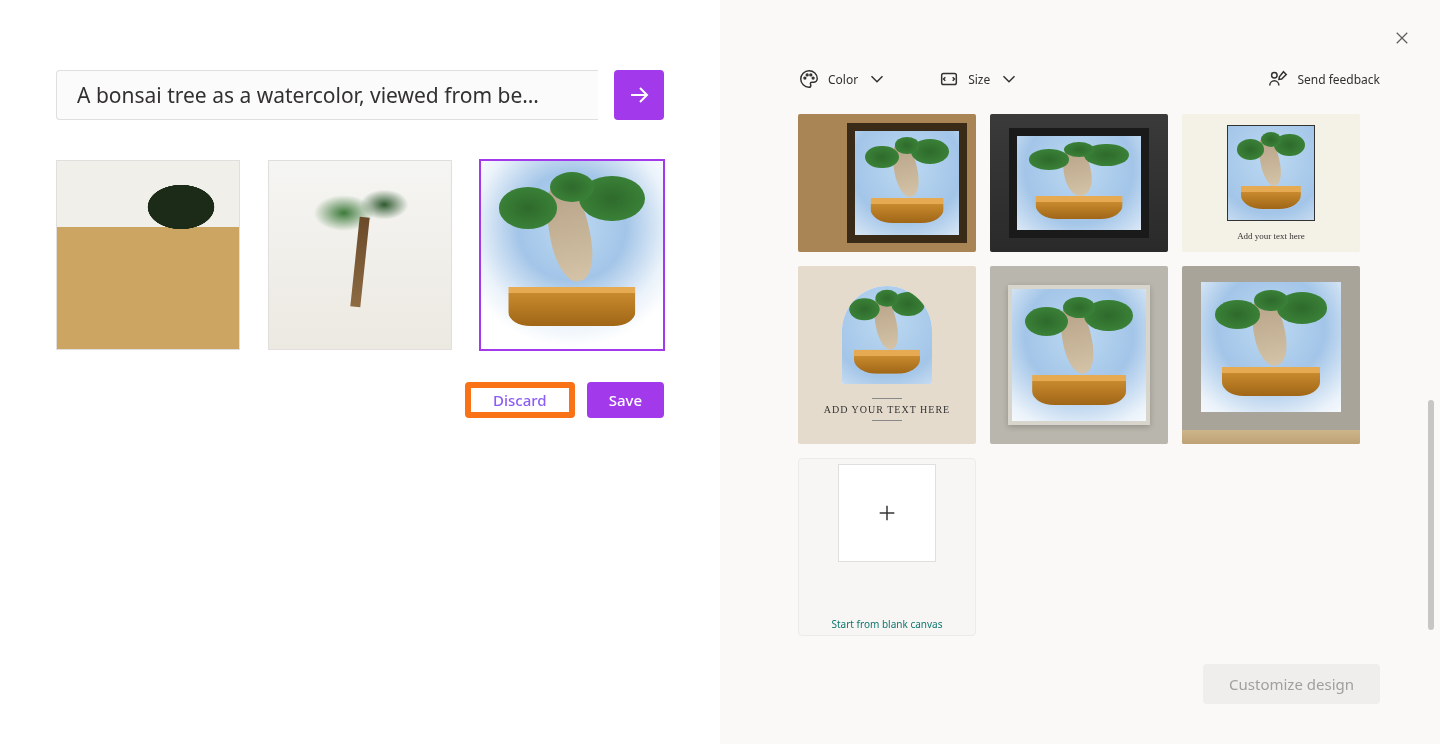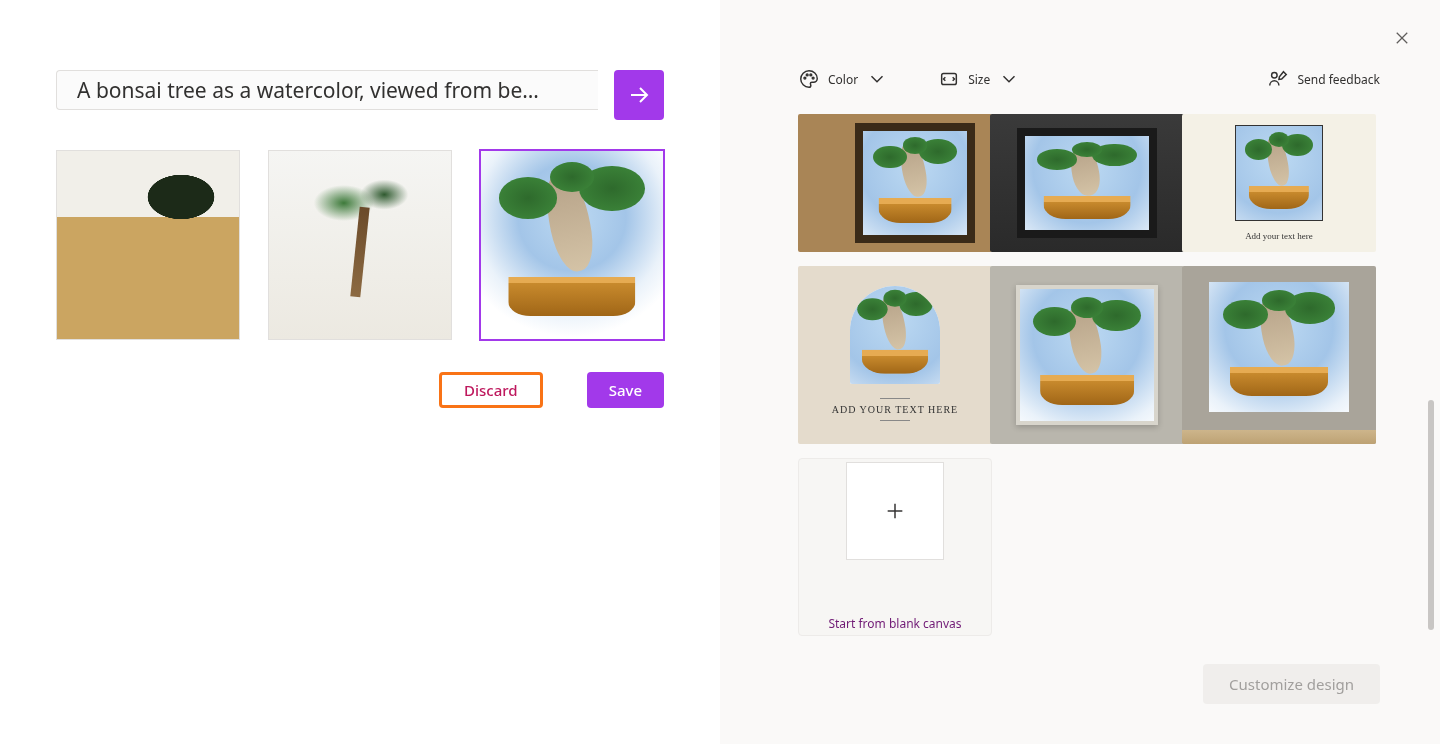--- a/index.html
+++ b/index.html
@@ -9,33 +9,33 @@
   .right-pane { flex: 1; background: #faf9f8; position: relative; }
 
   
   .left-inner { padding: 70px 56px 0 56px; }
   .header-row { display: flex; align-items: center; gap: 10px; margin-bottom: 18px; }
   .chev-left { width: 14px; height: 14px; stroke: #605e5c; cursor: pointer; flex: 0 0 auto; }
   .page-title { font-size: 20px; font-weight: 600; color: #323130; }
   .info-icon-wrap { width: 18px; height: 18px; display:flex; align-items:center; justify-content:center; }
   .info-icon { width: 16px; height: 16px; stroke: #323130; fill:none; }
 
-  .prompt-row { display: flex; gap: 16px; height: 40px; }
+  .prompt-row { display: flex; gap: 16px; height: 50px; }
   .prompt-input { flex: 1; border: 1px solid #e1dfdd; border-radius: 4px 0 0 4px; padding: 0 20px; font-size: 21px; color: #323130; background: #fbfbfb; outline: none; border-right: none; }
   .submit-btn { width: 50px; height: 50px; background: #a239ea; border: none; border-radius: 4px; display:flex; align-items:center; justify-content:center; cursor: pointer; }
   .submit-icon { width: 24px; height: 24px; stroke: #fff; stroke-width: 2; fill:none; }
 
   .results-row { display:flex; gap: 28px; margin-top: 40px; }
   .result-card { width: 186px; height: 190px; border: 1px solid #e1dfdd; background: #fff; overflow:hidden; position:relative; cursor:pointer; display:flex; align-items:center; justify-content:center;}
   .result-card.selected { outline: 2px solid #a239ea; outline-offset: -1px; }
 
   .actions-row { display:flex; justify-content:flex-end; gap: 12px; margin-top: 32px; }
   .btn { height: 36px; padding: 0 22px; border-radius: 4px; font-size: 15px; font-weight: 500; cursor: pointer; display:flex; align-items:center; }
-  .btn-secondary { background: #fff; color: #be185d; border: 3px solid #f97316; }
-  .btn-primary { background: #a239ea; color: #fff; border: none; margin-left: 32px; }
+  .btn-secondary { background: #fff; color: #8b5cf6; border: 6px solid #f97316; }
+  .btn-primary { background: #a239ea; color: #fff; border: none; }
 
   
   .thumb-a { width:100%; height:100%; background: linear-gradient(to bottom, #f1efe9 0 35%, #cba561 35% 100%); position:relative; }
   .thumb-a::after{ content:""; position:absolute; top:10px; right:10px; width:120px; height:90px; background: radial-gradient(60px 40px at 60% 40%, #1c2a18 0, #1c2a18 55%, transparent 56%); filter: blur(0.4px);}
   .thumb-b { width:100%; height:100%; background: linear-gradient(#f5f5f3,#ece9e1); position:relative; }
   .thumb-b::before{content:"";position:absolute;inset:10px;background: radial-gradient(50px 30px at 40% 25%, #3d7a3a,transparent 60%), radial-gradient(40px 25px at 65% 20%, #2f5a2f,transparent 60%);}
   .thumb-b::after{content:"";position:absolute;left:50%;top:30%;width:10px;height:90px;background:linear-gradient(#6b4a2a,#8c6a42);transform:translateX(-50%) rotate(6deg);}
 
   .thumb-c, .bonsai-main { width:100%; height:100%; position:relative; background: radial-gradient(120px 120px at 50% 35%, #bcd9f2 0%, #a3c5e8 45%, #eaf2fa 80%, #fff 100%); }
   .bonsai-main::after, .thumb-c::after{ content:""; position:absolute; left:50%; transform:translateX(-50%); bottom:12%; width:70%; height:18%; background: linear-gradient(#c88a2d,#a06617); border-radius: 0 0 22px 22px / 0 0 14px 14px; border-top: 6px solid #e6ab52;}
@@ -50,21 +50,21 @@
   .close-btn { position:absolute; top:24px; right:24px; width:28px; height:28px; display:flex;align-items:center;justify-content:center;cursor:pointer; }
   .close-icon{width:18px;height:18px;stroke:#605e5c;stroke-width:1.6;fill:none;}
 
   .right-toolbar{display:flex;align-items:center;gap:50px;padding:68px 60px 24px 78px;}
   .tb-spacer{flex:1;}
   .tb-item{display:flex;align-items:center;gap:8px;font-size:12px;color:#323130;cursor:pointer;}
   .tb-item svg{width:22px;height:22px;stroke:#323130;fill:none;}
   .tb-chevron{width:14px;height:14px;stroke:#605e5c;fill:none;}
 
   .template-grid{padding:0 60px 0 78px;display:grid;grid-template-columns:repeat(3,178px);grid-auto-rows:178px;gap:14px;}
-  .tpl{width:194px;height:178px;background:#fff;border-radius:2px;cursor:pointer;overflow:hidden;position:relative;display:flex;align-items:center;justify-content:center;}
+  .tpl{width:178px;height:178px;background:#fff;border-radius:2px;cursor:pointer;overflow:hidden;position:relative;display:flex;align-items:center;justify-content:center;}
 
   
   .tpl1{background:#a98556;display:flex;align-items:center;justify-content:center;}
   .tpl1 .frame{width:120px;height:120px;background:#fff;border:8px solid #3a2a18;position:relative;right:-20px;}
   .tpl1 .frame .bonsai-main{transform:scale(1);}
 
   .tpl2{background:linear-gradient(#3a3a3a,#2a2a2a);}
   .tpl2 .frame{width:140px;height:110px;background:#fff;border:8px solid #1a1a1a;box-shadow:0 0 0 4px #5a4a38 inset;}
   .tpl2 .frame .bonsai-main{transform:scale(1);}
 
@@ -81,21 +81,21 @@
   .tpl5{background:#b9b6ad;}
   .tpl5 .frame{width:142px;height:140px;background:#fff;border:4px solid #d8d5cc;box-shadow:0 2px 6px rgba(0,0,0,.2);}
 
   .tpl6{background:#a9a49a;align-items:flex-start;padding-top:16px;}
   .tpl6 .frame{width:140px;height:130px;background:#fff;}
   .tpl6::after{content:"";position:absolute;left:0;right:0;bottom:0;height:14px;background:linear-gradient(#cdb58b,#bda274);}
 
   .blank-card{height:178px;background:#f7f6f4;border:1px solid #edebe9;border-radius:4px;flex-direction:column;gap:18px;cursor:pointer;display:flex;align-items:center;justify-content:center;}
   .blank-square{width:98px;height:98px;background:#fff;border:1px solid #e1dfdd;display:flex;align-items:center;justify-content:center;}
   .plus-icon{width:22px;height:22px;stroke:#323130;stroke-width:1.6;fill:none;}
-  .blank-label{font-size:12px;color:#701a75;margin-top:37px;}
+  .blank-label{font-size:10px;color:#0f766e;margin-top:37px;}
 
   .customize-btn{position:absolute;right:60px;bottom:40px;height:40px;padding:0 26px;background:#f0eeec;color:#a19f9d;font-size:15px;border:none;border-radius:4px;cursor:default;text-align:center;}
 
   .right-scrollbar{position:absolute;right:6px;top:400px;width:6px;height:230px;background:#c8c6c4;border-radius:3px;}
   
   .template-grid{grid-template-rows:138px 178px 178px;}
   .template-grid .tpl:nth-child(1),
   .template-grid .tpl:nth-child(2),
   .template-grid .tpl:nth-child(3){height:138px;}
 </style>

